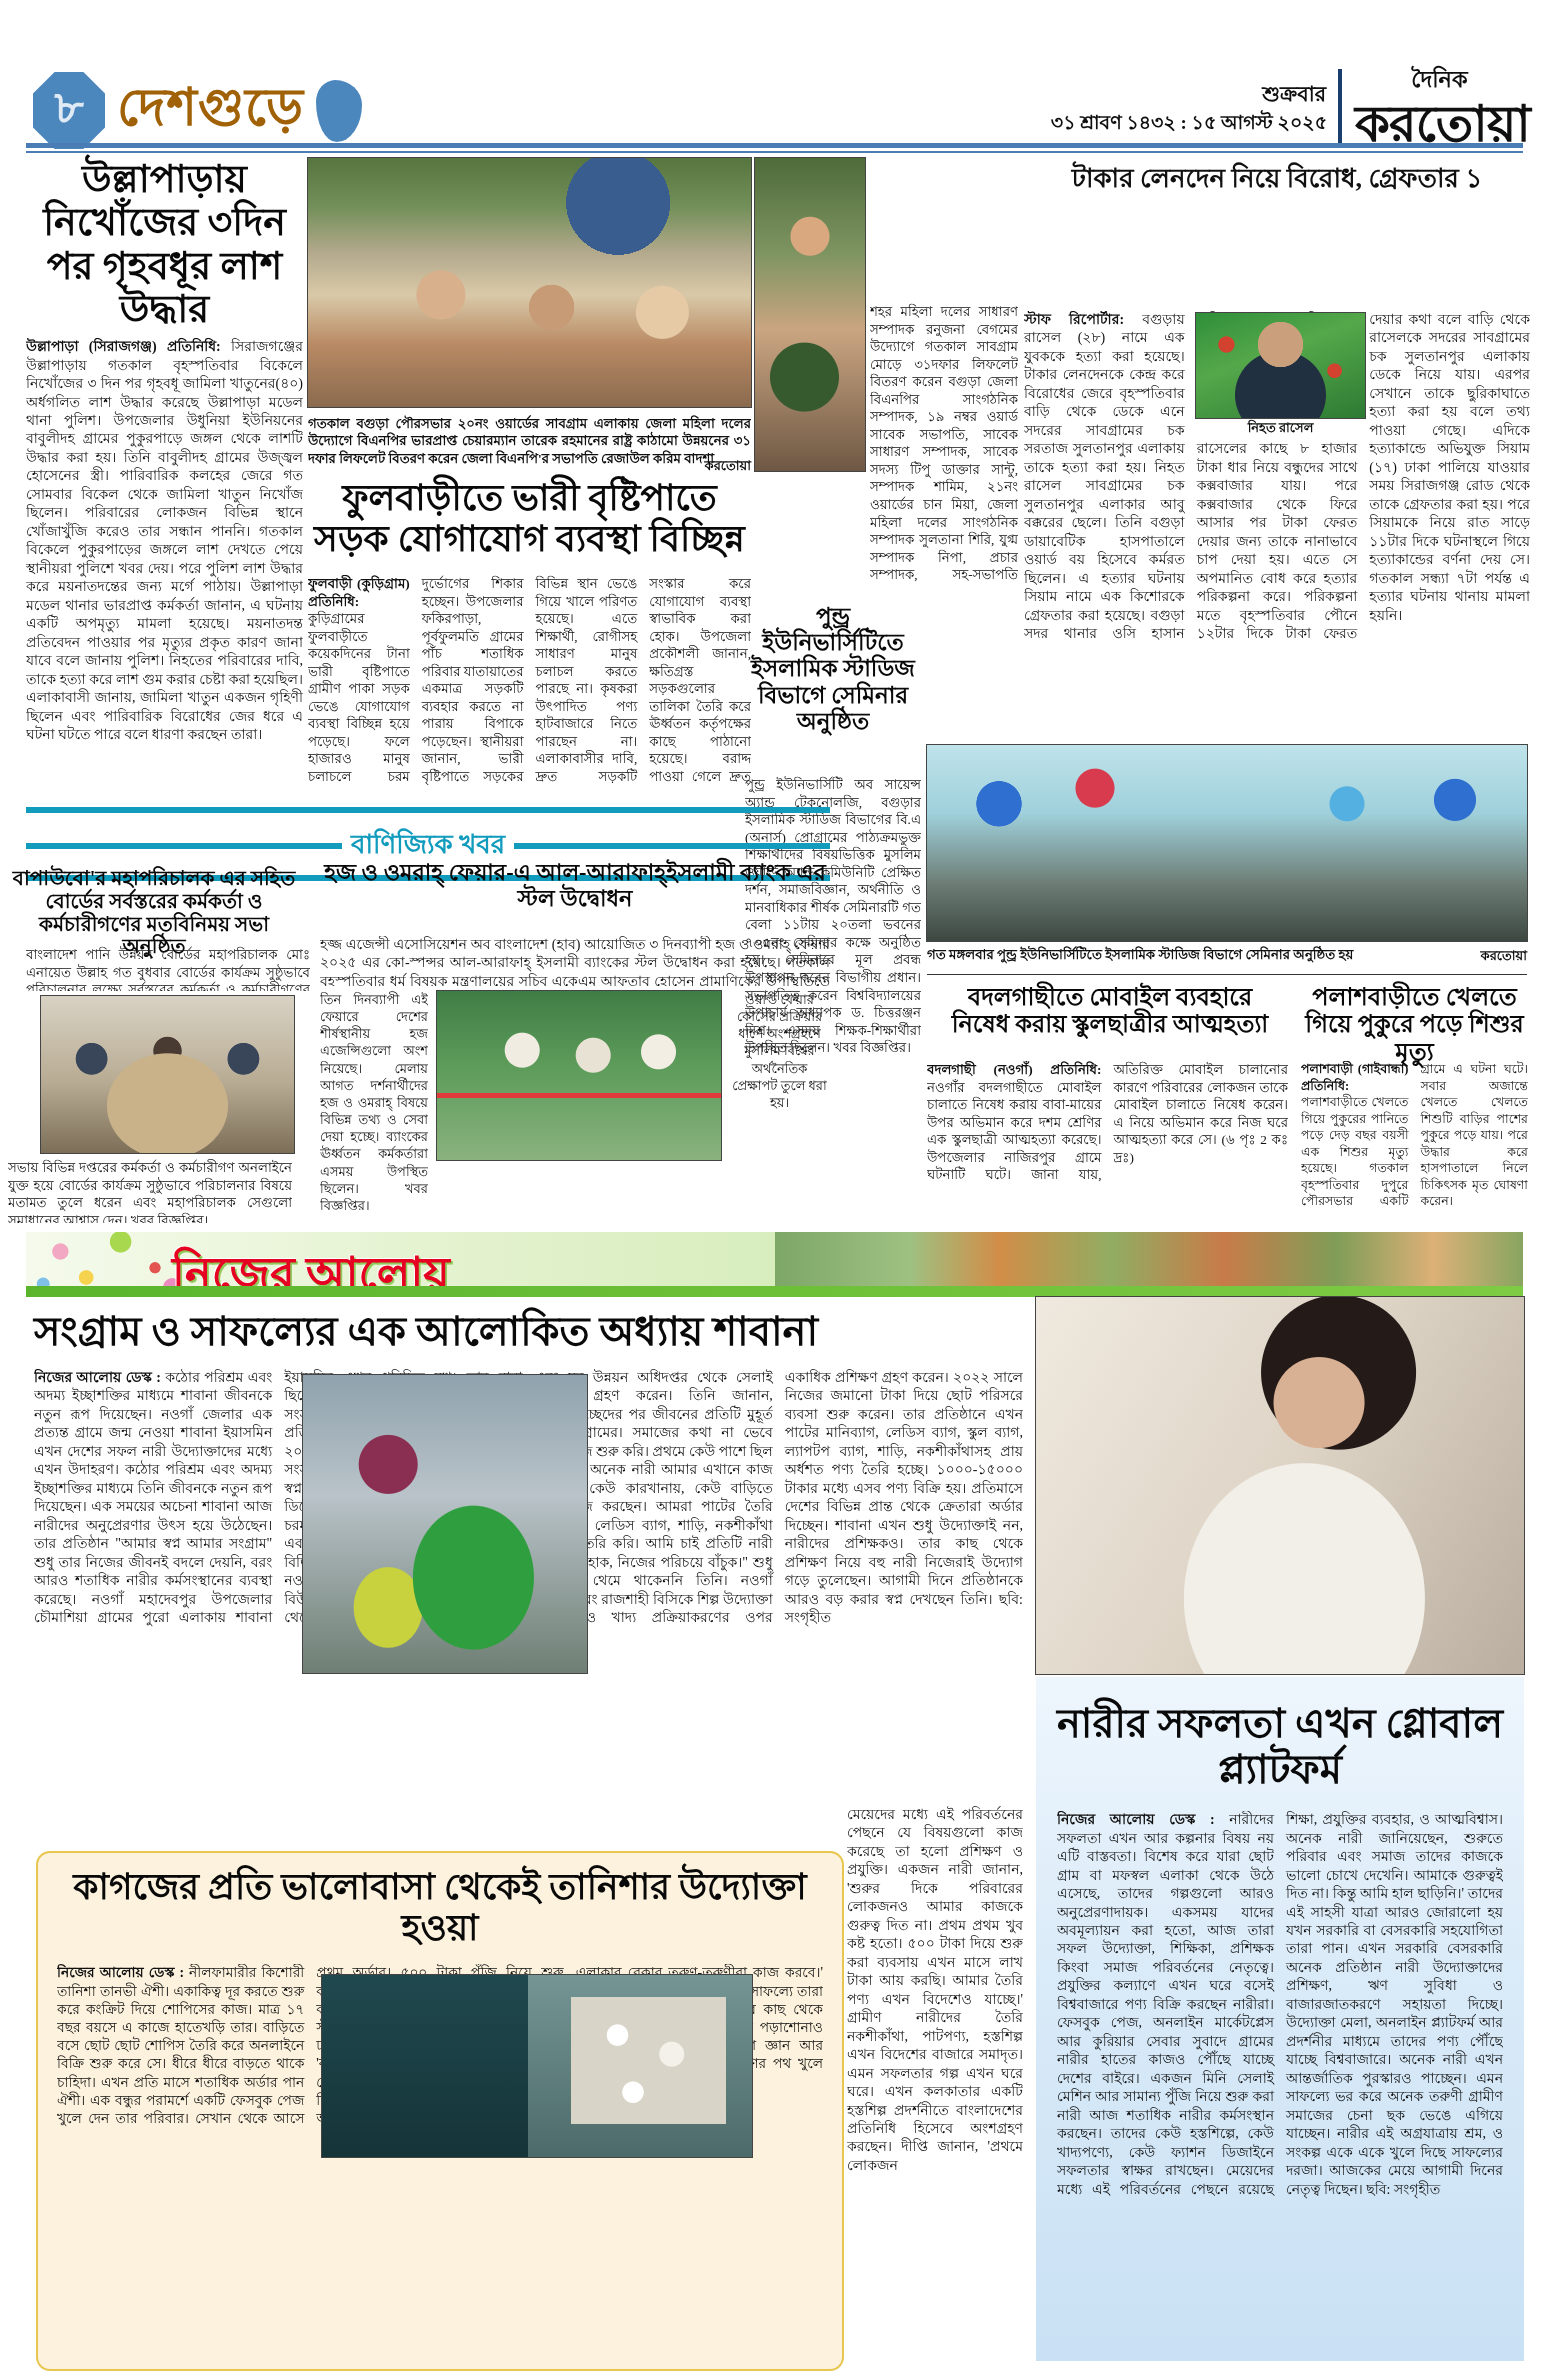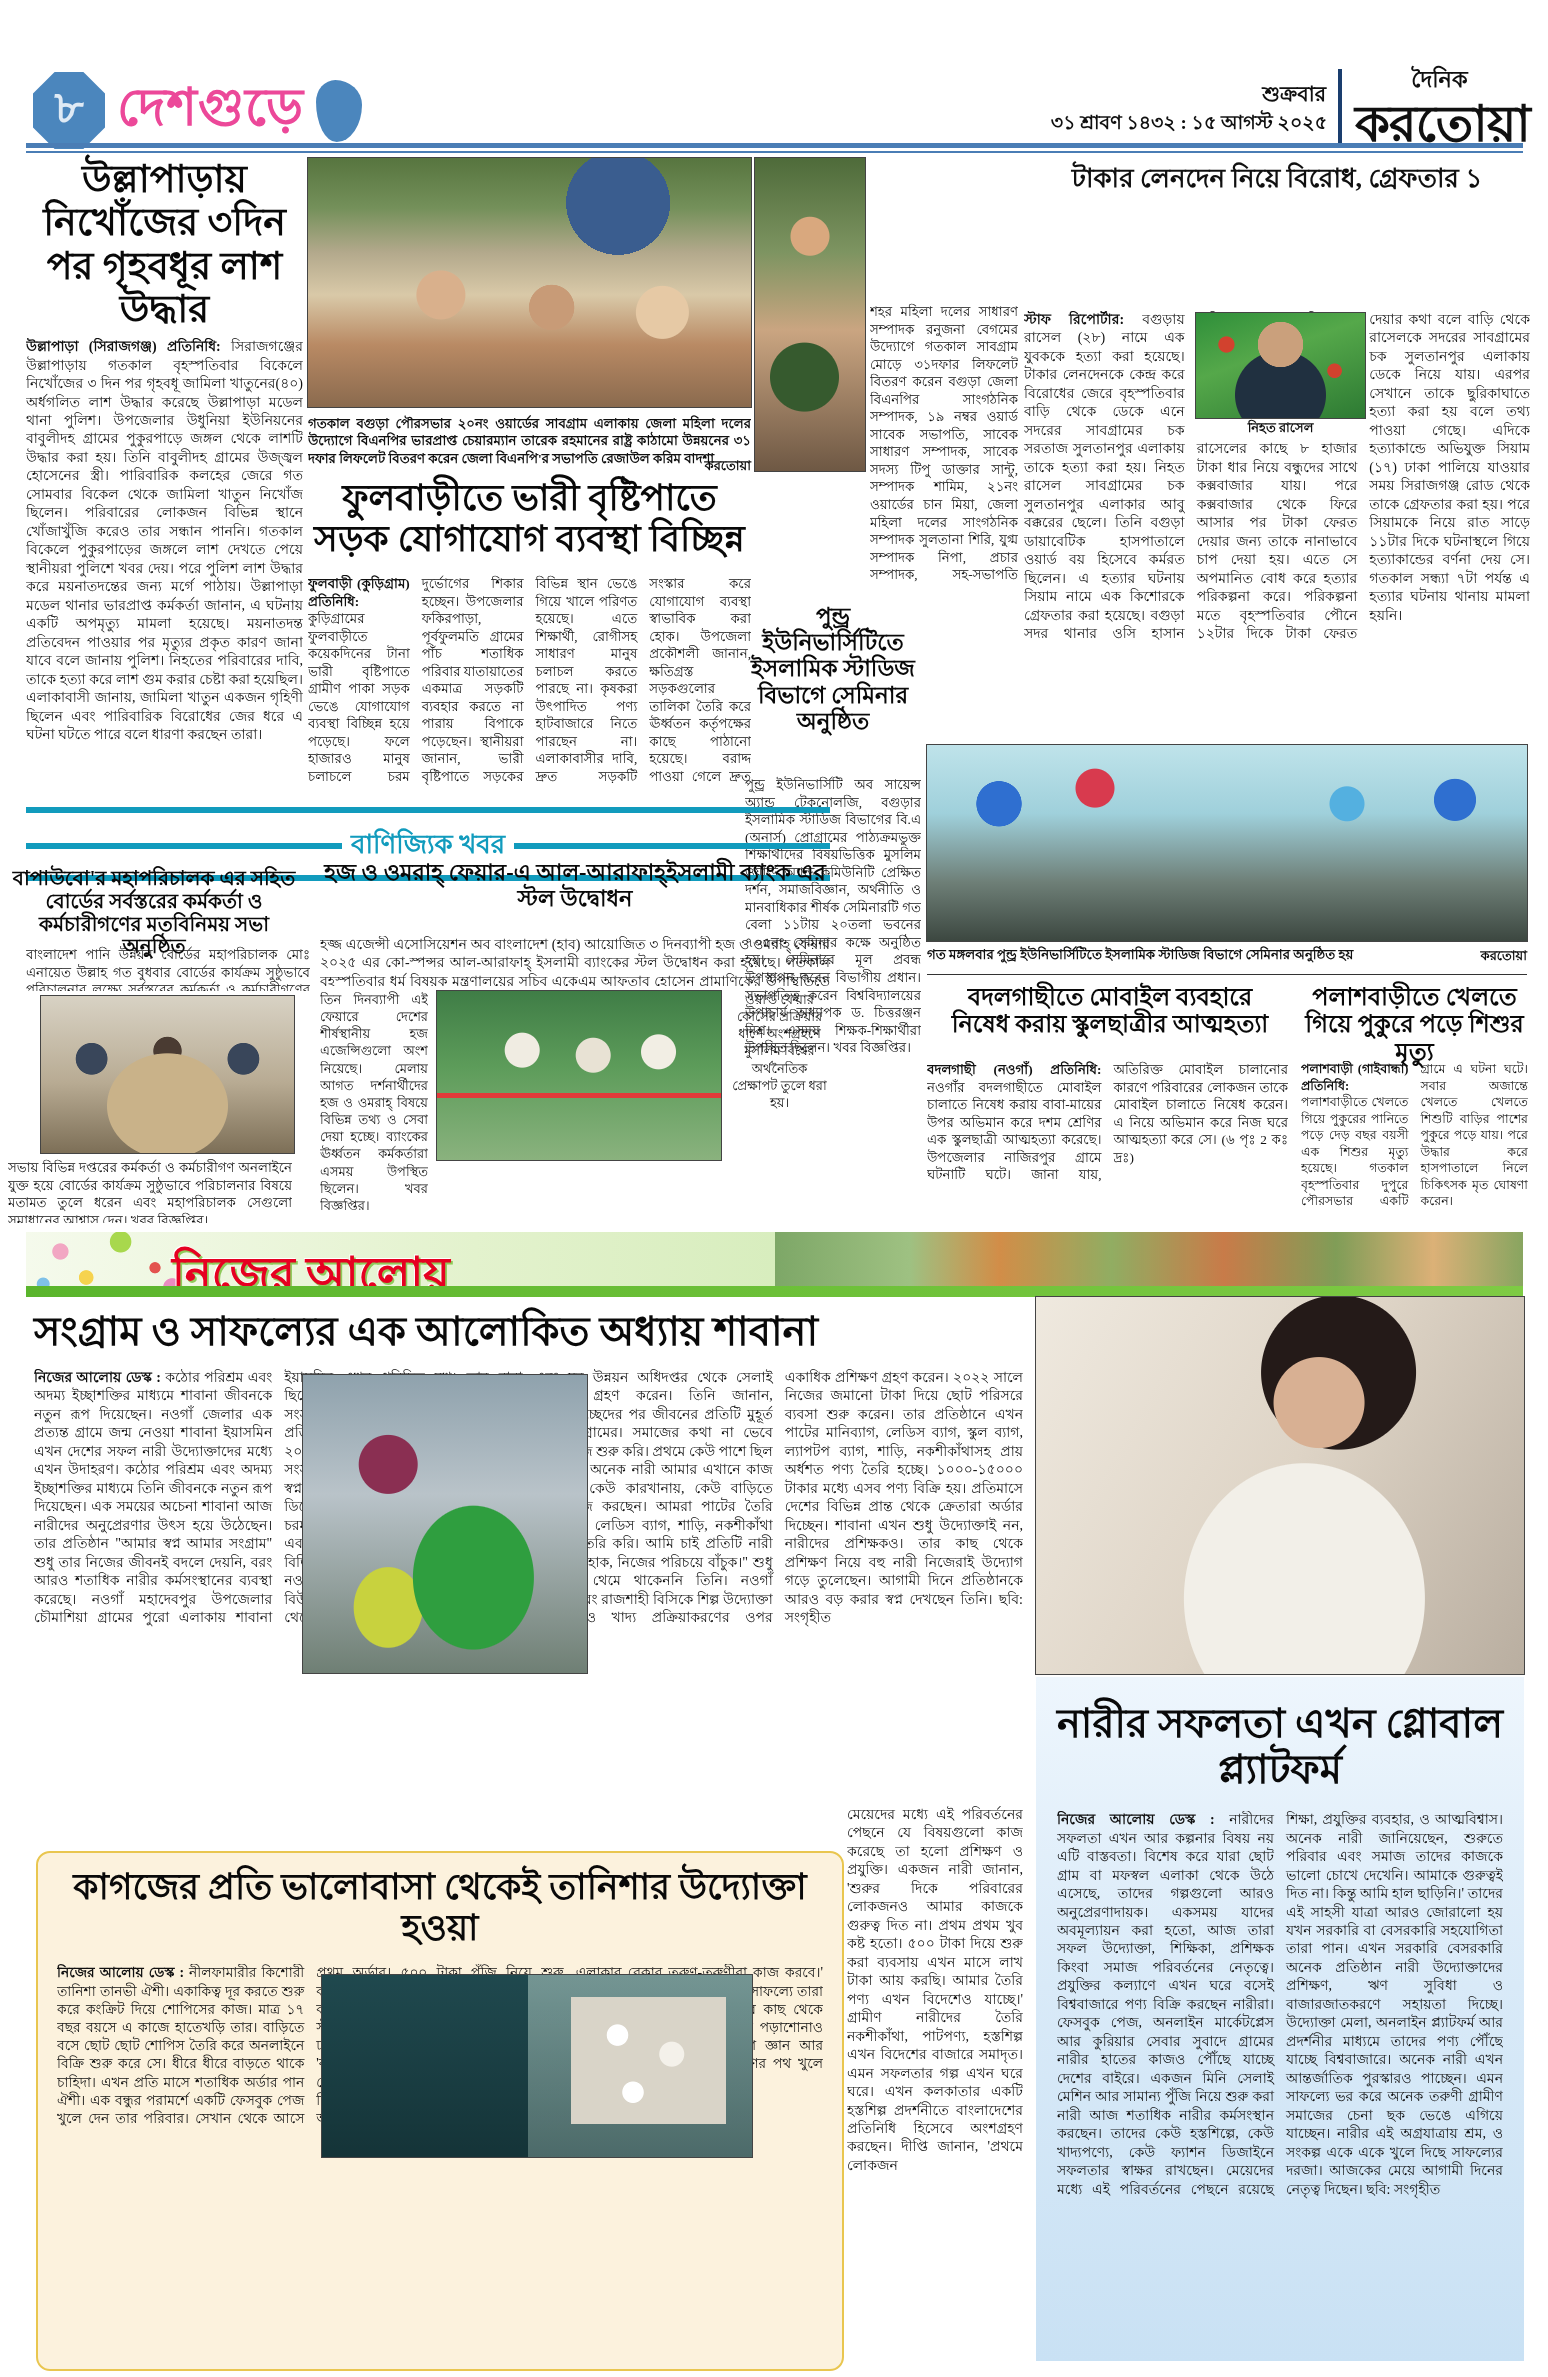--- a/index.html
+++ b/index.html
@@ -13,21 +13,21 @@
   .bodytxt b{font-weight:bold;}
   .cols2{column-count:2;column-gap:12px;}
   .cols3{column-count:3;column-gap:12px;}
   .cols4{column-count:4;column-gap:12px;}
   .caption{font-size:13.3px;line-height:1.3;text-align:justify;font-weight:bold;overflow:hidden;}
   .credit{font-size:13px;font-weight:bold;text-align:right;}
   .photo{outline:0.9px solid #444;}
   
   .logo-hex{width:72px;height:77px;background:#4b86bd;clip-path:polygon(30% 0,70% 0,100% 28%,100% 72%,70% 100%,30% 100%,0 72%,0 28%);
             display:flex;align-items:center;justify-content:center;color:#dfeaf5;font-size:45px;font-weight:bold;}
-  .logo-word{font-size:52px;font-weight:bold;color:#ec4899;letter-spacing:0.9px;}
+  .logo-word{font-size:52px;font-weight:bold;color:#a16207;letter-spacing:0.9px;}
   .map-blob{width:46px;height:62px;background:#4b86bd;border-radius:42% 58% 55% 45%/35% 40% 60% 65%;}
   .paper-top{font-size:22.4px;font-weight:bold;text-align:center;}
   .paper-main{font-size:50px;font-weight:900;text-align:center;letter-spacing:-0.9px;line-height:1.0;}
   .mast-rule{background:#4a7db5;}
   
   .band-bar{background:#119bbd;height:6px;}
   .band-row{display:flex;align-items:center;gap:8.6px;}
   .band-line{flex:1;height:5.2px;background:#119bbd;}
   .band-label{color:#119bbd;font-size:26px;font-weight:bold;white-space:nowrap;}
   

